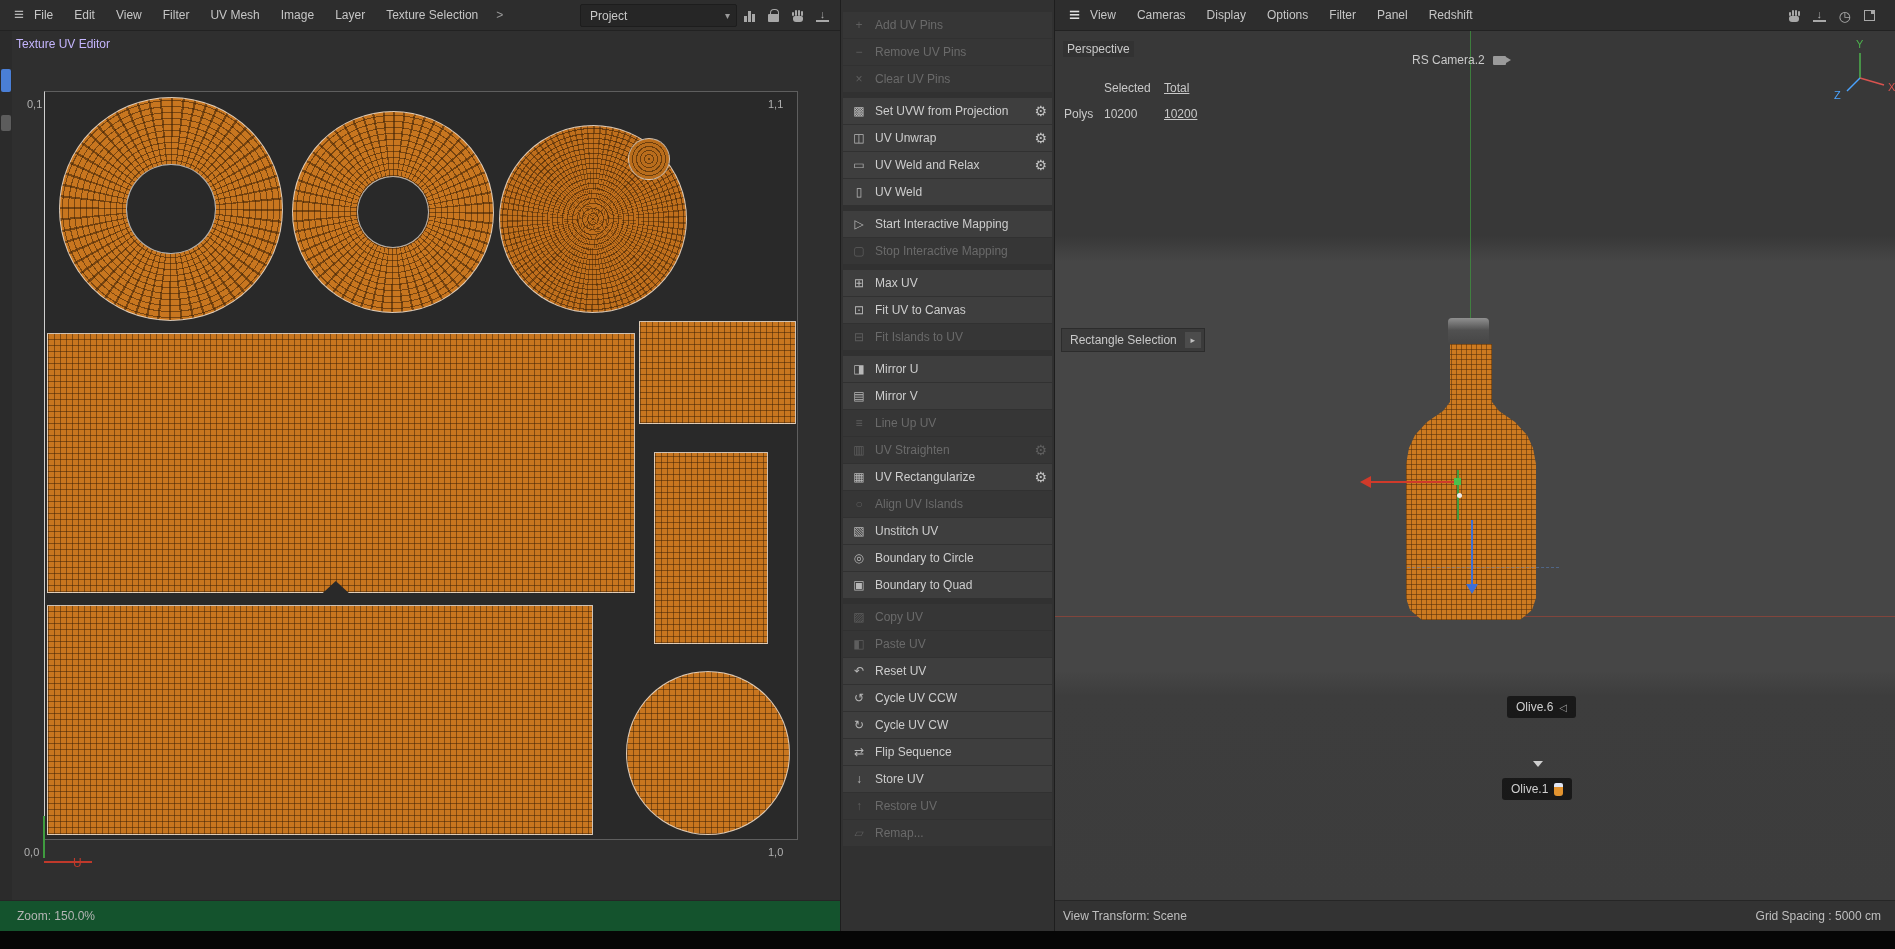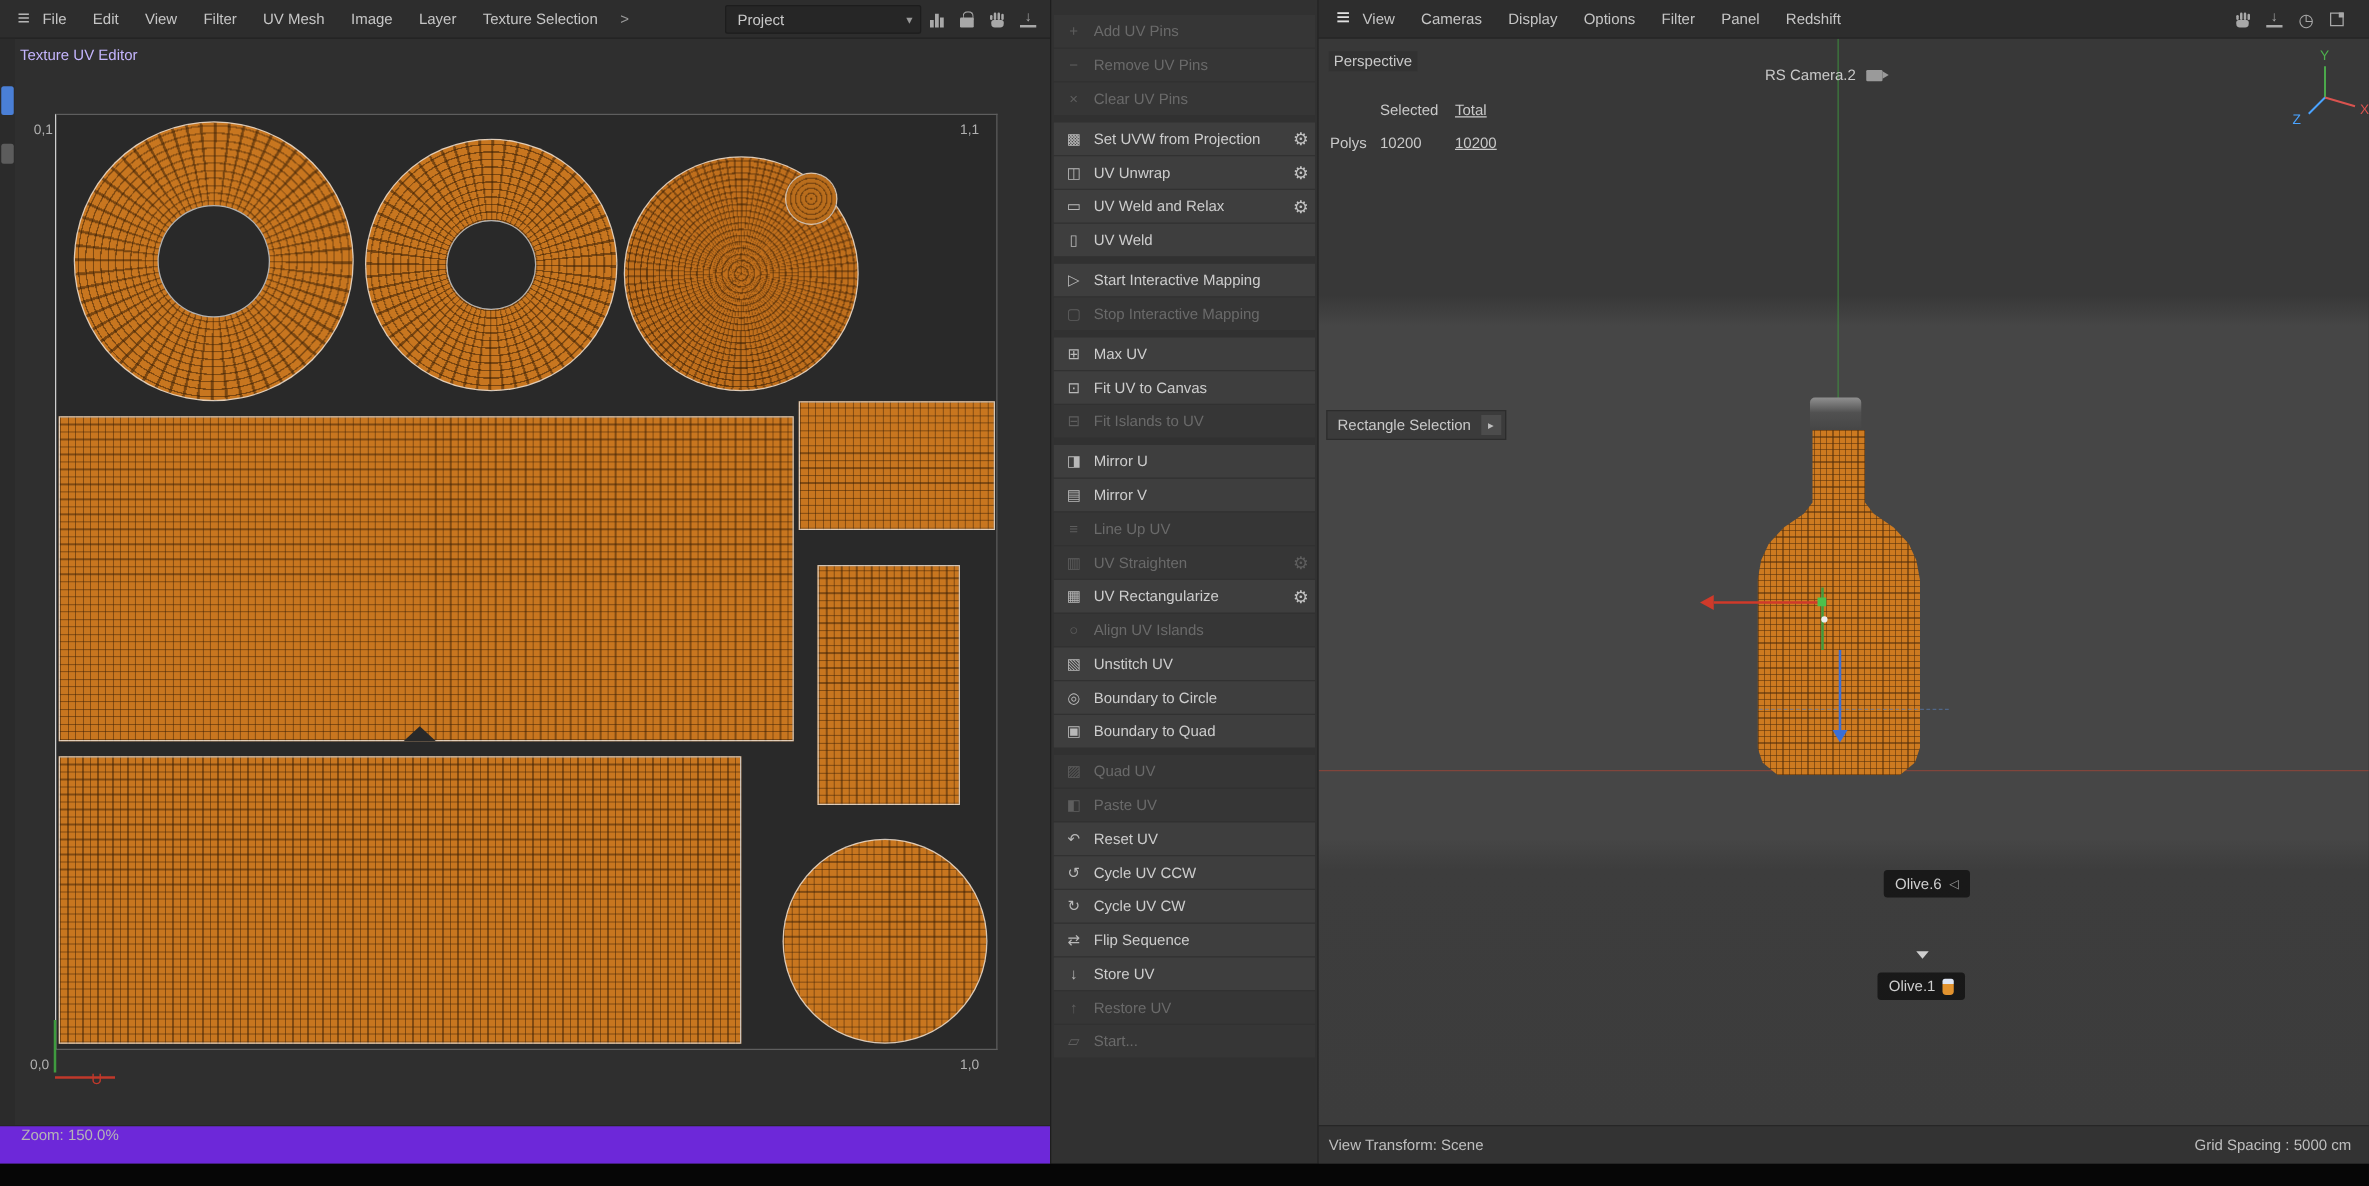--- a/index.html
+++ b/index.html
@@ -76,22 +76,22 @@
     border:1px solid rgba(235,235,235,.75); }
   .uv-subcircle { position:absolute; border-radius:50%; background-color:#b96d1c;
     background-image:repeating-radial-gradient(circle, rgba(56,30,5,.6) 0 1px, transparent 1px 4px);
     border:1px solid rgba(235,235,235,.7); }
   .uv-notch { position:absolute; bottom:-1px; left:50%; transform:translateX(-70%);
     width:0; height:0; border-left:13px solid transparent; border-right:13px solid transparent;
     border-bottom:12px solid #292929; }
   .axis-v { position:absolute; left:43px; top:816px; width:2px; height:42px; background:#3f9b3f; }
   .axis-u-line { position:absolute; left:44px; top:861px; width:48px; height:2px; background:#c0392b; }
   .axis-u-label { position:absolute; left:73px; top:856px; color:#c0392b; }
-  .left-status { position:absolute; left:0; top:900px; width:840px; height:31px; background:#6d28d9;
-    border-top:1px solid #262626; display:flex; padding-left:17px; color:#b5b5b5; }
+  .left-status { position:absolute; left:0; top:900px; width:840px; height:31px; background:#14532d;
+    border-top:1px solid #262626; display:flex; align-items:center; padding-left:17px; color:#b5b5b5; }
 
   
   #uv-command-list { padding:12px 2px 0 2px; }
   .cmd-group { margin-bottom:6px; }
   .cmd-item { display:flex; align-items:center; height:26px; margin-bottom:1px; background:#3e3e3e; padding:0 5px 0 6px; }
   .cmd-item.disabled { background:#363636; }
   .cmd-icon { width:20px; text-align:center; color:#b8b8b8; font-size:12px; margin-right:6px; flex:0 0 auto; }
   .cmd-item.disabled .cmd-icon { color:#5e5e5e; }
   .cmd-label { flex:1; color:#cdcdcd; white-space:nowrap; overflow:hidden; }
   .cmd-item.disabled .cmd-label { color:#6a6a6a; }
@@ -325,21 +325,21 @@
           <span class="cmd-label">Boundary to Circle</span>
         </div>
         <div class="cmd-item">
           <span class="cmd-icon">▣</span>
           <span class="cmd-label">Boundary to Quad</span>
         </div>
       </div>
       <div class="cmd-group">
         <div class="cmd-item disabled">
           <span class="cmd-icon">▨</span>
-          <span class="cmd-label">Quad UV</span>
+          <span class="cmd-label">Copy UV</span>
         </div>
         <div class="cmd-item disabled">
           <span class="cmd-icon">◧</span>
           <span class="cmd-label">Paste UV</span>
         </div>
         <div class="cmd-item">
           <span class="cmd-icon">↶</span>
           <span class="cmd-label">Reset UV</span>
         </div>
         <div class="cmd-item">
@@ -357,21 +357,21 @@
         <div class="cmd-item">
           <span class="cmd-icon">↓</span>
           <span class="cmd-label">Store UV</span>
         </div>
         <div class="cmd-item disabled">
           <span class="cmd-icon">↑</span>
           <span class="cmd-label">Restore UV</span>
         </div>
         <div class="cmd-item disabled">
           <span class="cmd-icon">▱</span>
-          <span class="cmd-label">Start...</span>
+          <span class="cmd-label">Remap...</span>
         </div>
       </div>
     </div>
 </div>
 
 <div class="right-panel">
   <div class="menubar">
     <span class="hamburger big">≡</span>
     <div class="menu-items" id="vp-menu-items">
         <span class="menu-item">View</span>

